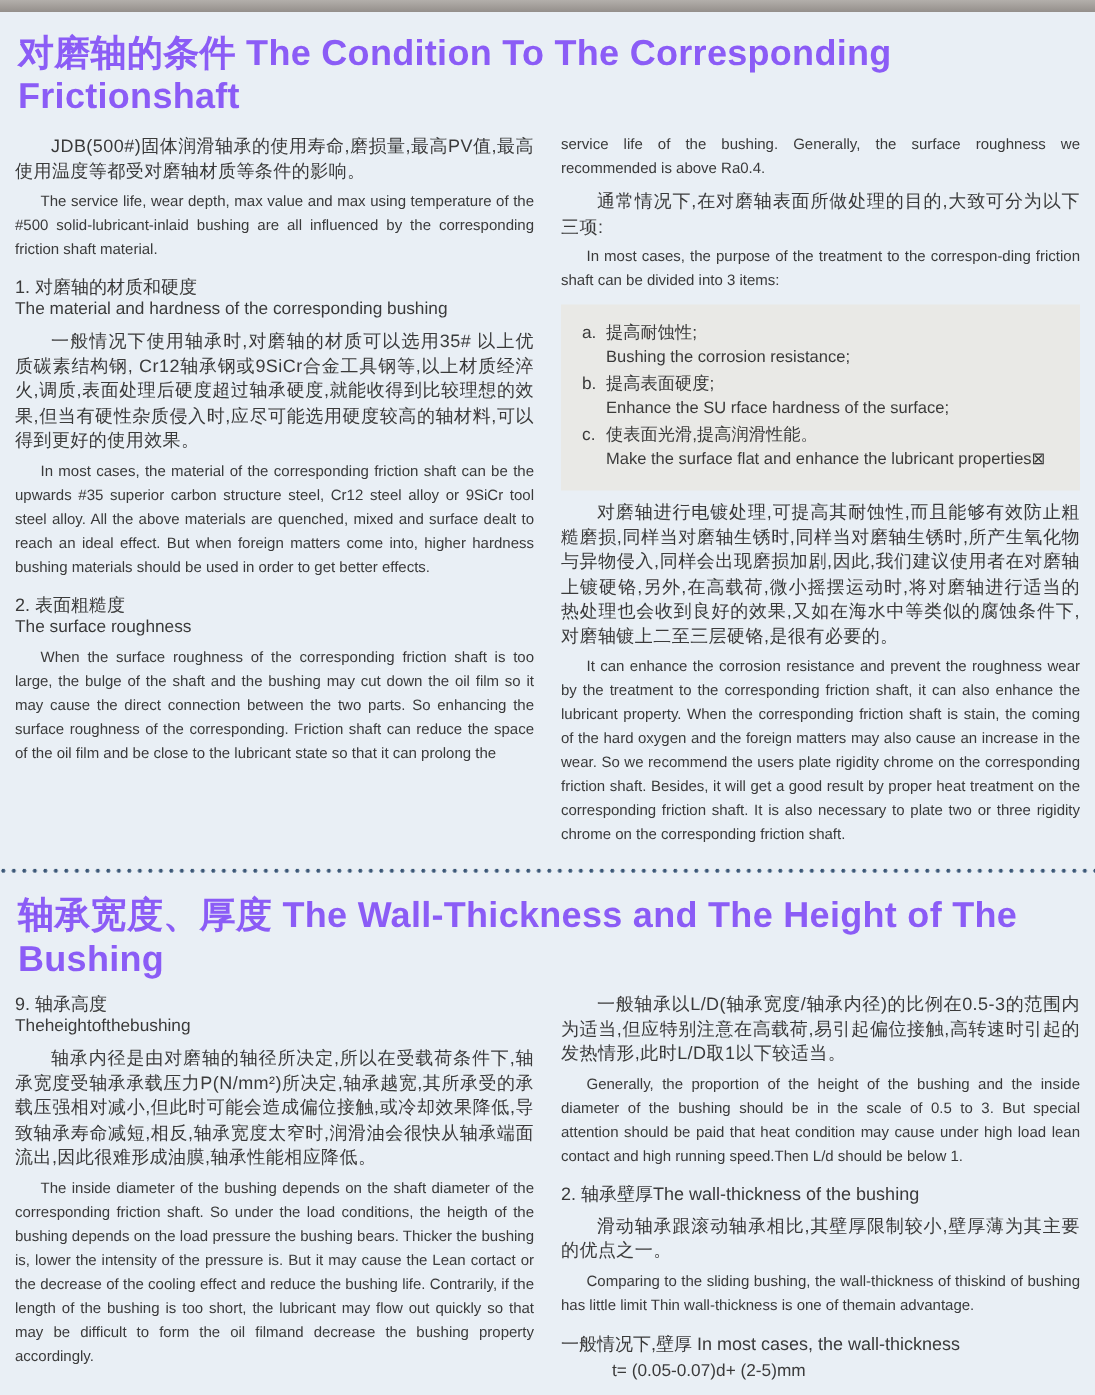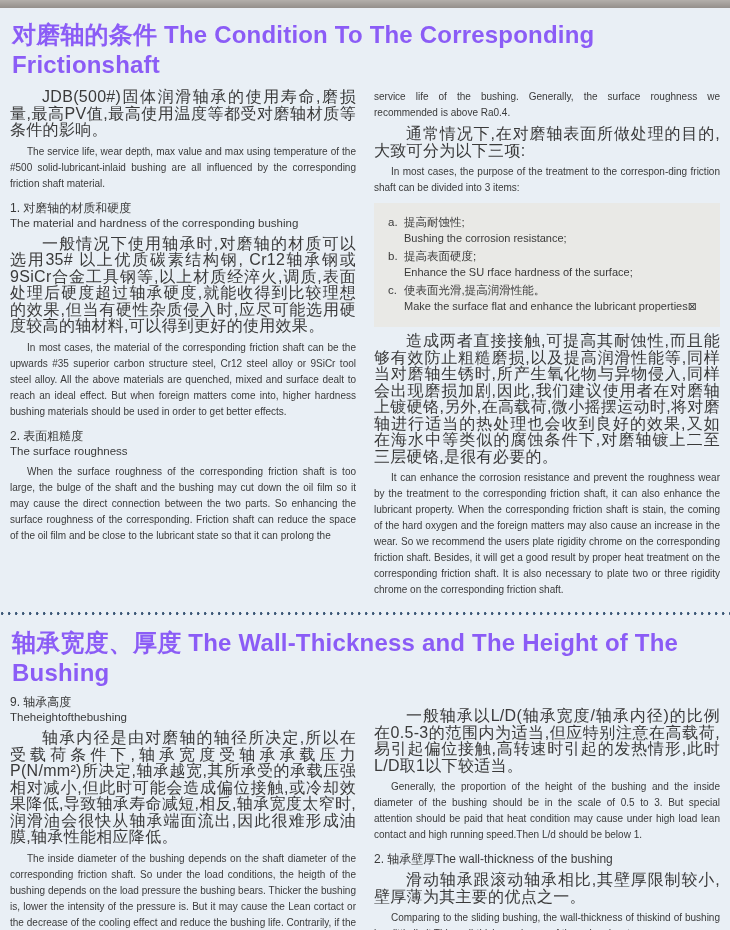--- a/index.html
+++ b/index.html
@@ -16,21 +16,21 @@
   .section { padding: 0 10px; }
   .section-title {
     margin: 11px 0 5px 2px;
     font-size: 24px; font-weight: bold;
     color: #8b5cf6; letter-spacing: 0.2px;
   }
   .cols { display: flex; gap: 18px; align-items: flex-start; }
   .col { flex: 1 1 0; min-width: 0; }
 
   .pz {   
-    font-size: 16px; line-height: 16.5px;
+    font-size: 12px; line-height: 16.5px;
     text-align: justify; text-indent: 2em;
     margin: 5px 0; letter-spacing: 0.3px;
   }
   .pe {   
     font-size: 10px; line-height: 16px;
     text-align: justify; text-indent: 1.7em;
     margin: 5px 0;
   }
   .cont { text-indent: 0; }     
   .sub { margin: 8px 0 2px; }
@@ -99,21 +99,21 @@
           <div class="zh">提高表面硬度;</div>
           <div class="en">Enhance the SU rface hardness of the surface;</div>
         </div>
         <div class="abc-item">
           <span class="abc-letter">c.</span>
           <div class="zh">使表面光滑,提高润滑性能。</div>
           <div class="en">Make the surface flat and enhance the lubricant properties⊠</div>
         </div>
       </div>
 
-      <p class="pz">造成两者直接接触,可提高其耐蚀性,而且能够有效防止粗糙磨损,以及提高润滑性能等,同样当对磨轴生锈时,所产生氧化物与异物侵入,同样会出现磨损加剧,因此,我们建议使用者在对磨轴上镀硬铬,另外,在高载荷,微小摇摆运动时,将对磨轴进行适当的热处理也会收到良好的效果,又如在海水中等类似的腐蚀条件下,对磨轴镀上二至三层硬铬,是很有必要的。</p>
+      <p class="pz">对磨轴进行电镀处理,可提高其耐蚀性,而且能够有效防止粗糙磨损,同样当对磨轴生锈时,同样当对磨轴生锈时,所产生氧化物与异物侵入,同样会出现磨损加剧,因此,我们建议使用者在对磨轴上镀硬铬,另外,在高载荷,微小摇摆运动时,将对磨轴进行适当的热处理也会收到良好的效果,又如在海水中等类似的腐蚀条件下,对磨轴镀上二至三层硬铬,是很有必要的。</p>
       <p class="pe">It can enhance the corrosion resistance and prevent the roughness wear by the treatment to the corresponding friction shaft, it can also enhance the lubricant property. When the corresponding friction shaft is stain, the coming of the hard oxygen and the foreign matters may also cause an increase in the wear. So we recommend the  users  plate  rigidity  chrome on  the corresponding friction shaft. Besides, it will get a good result by proper heat treatment on the corresponding friction shaft. It is also necessary to plate  two or three  rigidity  chrome on  the corresponding friction shaft.</p>
     </div>
   </div>
 </div>
 
 <div class="dotted-divider"></div>
 
 <div class="section">
   <h1 class="section-title"><span>轴承宽度、厚度</span> <span>The Wall-Thickness and The Height of The Bushing</span></h1>
 
@@ -121,21 +121,21 @@
     <div class="col">
       <div class="sub" style="margin-top:2px;">
         <div class="zh">9. 轴承高度</div>
         <div class="en">Theheightofthebushing</div>
       </div>
       <p class="pz">轴承内径是由对磨轴的轴径所决定,所以在受载荷条件下,轴承宽度受轴承承载压力P(N/mm²)所决定,轴承越宽,其所承受的承载压强相对减小,但此时可能会造成偏位接触,或冷却效果降低,导致轴承寿命减短,相反,轴承宽度太窄时,润滑油会很快从轴承端面流出,因此很难形成油膜,轴承性能相应降低。</p>
       <p class="pe">The inside diameter of the bushing depends on the shaft diameter of the corresponding friction shaft. So under the load conditions, the heigth of the bushing depends on the load pressure the bushing bears. Thicker the bushing is, lower the intensity of the pressure is. But it may cause the Lean cortact or the decrease of the cooling effect and reduce the bushing life. Contrarily, if the length of the bushing is too short, the lubricant may flow out quickly so that may be difficult to form the oil filmand decrease the bushing property accordingly.</p>
     </div>
 
     <div class="col">
-      <p class="pz" style="margin-top:16px;">一般轴承以L/D(轴承宽度/轴承内径)的比例在0.5-3的范围内为适当,但应特别注意在高载荷,易引起偏位接触,高转速时引起的发热情形,此时L/D取1以下较适当。</p>
+      <p class="pz" style="margin-top:2px;">一般轴承以L/D(轴承宽度/轴承内径)的比例在0.5-3的范围内为适当,但应特别注意在高载荷,易引起偏位接触,高转速时引起的发热情形,此时L/D取1以下较适当。</p>
       <p class="pe">Generally, the proportion of the height of the bushing and the inside diameter of the bushing should be in the scale of 0.5 to 3. But special attention should be paid that heat condition may cause under high load lean contact and high running speed.Then L/d should be below 1.</p>
 
       <div class="sub">
         <div class="zh">2.  轴承壁厚The wall-thickness of the bushing</div>
       </div>
       <p class="pz">滑动轴承跟滚动轴承相比,其壁厚限制较小,壁厚薄为其主要的优点之一。</p>
       <p class="pe">Comparing to the sliding bushing, the wall-thickness of thiskind of bushing has little limit Thin wall-thickness is one of themain advantage.</p>
 
       <p class="formula-head">一般情况下,壁厚  In most cases, the wall-thickness</p>
       <p class="formula-line">t= (0.05-0.07)d+ (2-5)mm</p>

